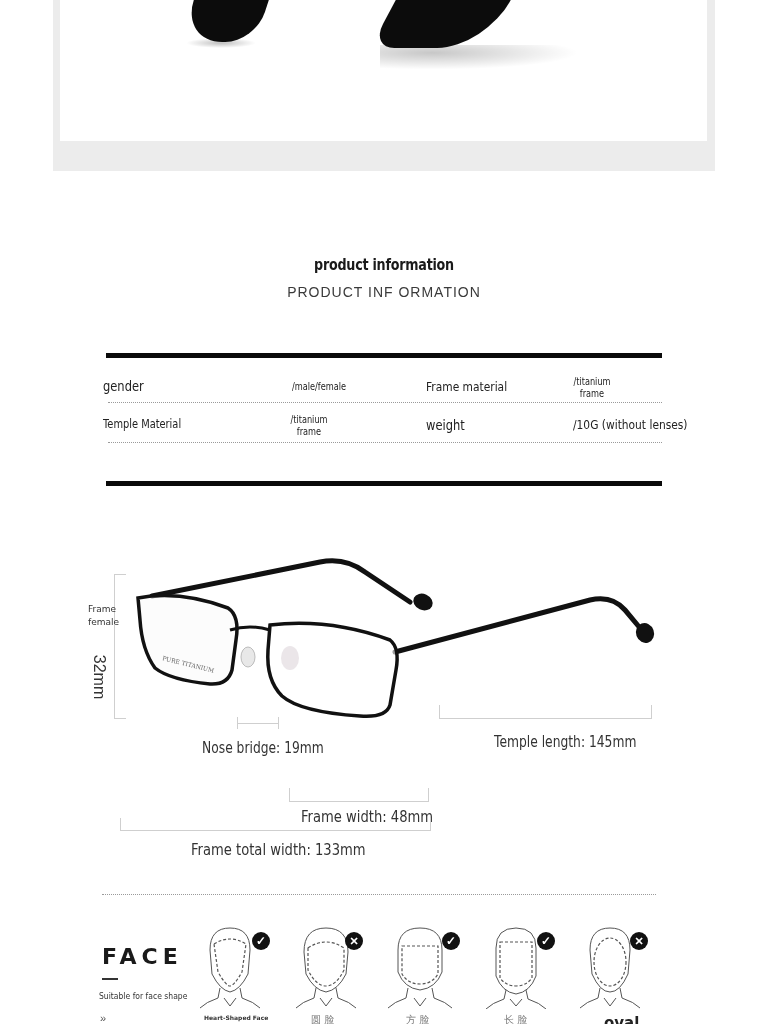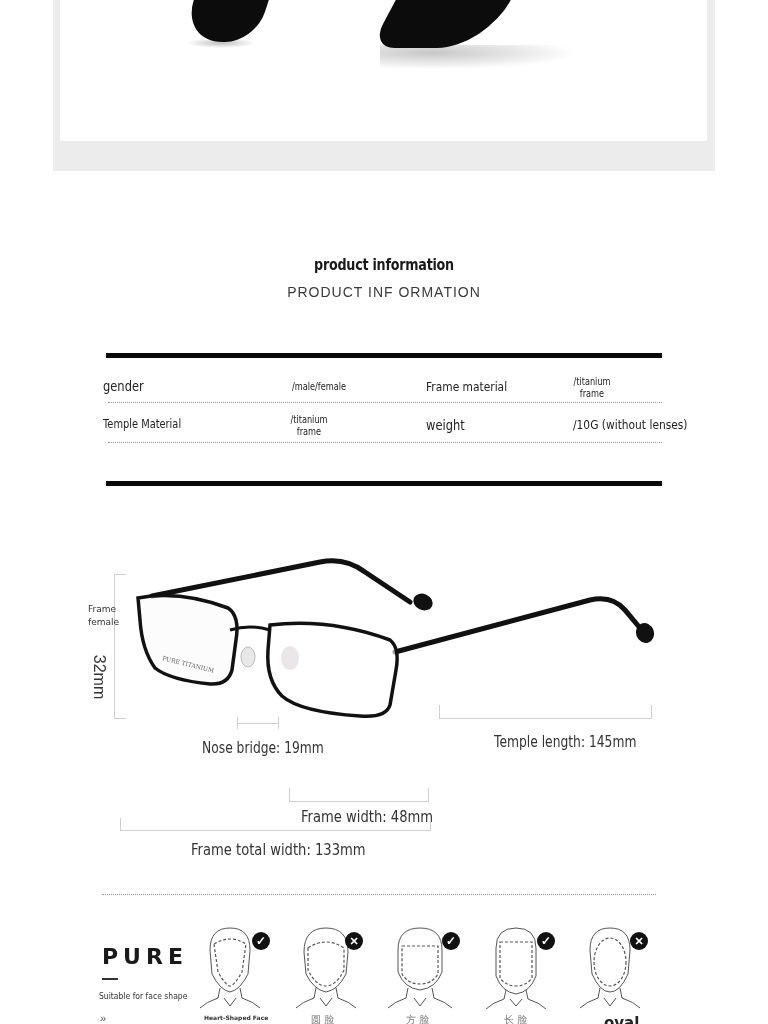--- a/index.html
+++ b/index.html
@@ -122,21 +122,21 @@
 <div class="abs dim-line" style="left:289px; top:788px; width:1px; height:14px;"></div>
 <div class="abs dim-line" style="left:428px; top:788px; width:1px; height:14px;"></div>
 <div class="abs dim-label" style="left:301px; top:807px; font-size:16px;">Frame width: 48mm</div>
 
 <div class="abs dim-line" style="left:120px; top:830px; width:311px; height:1px;"></div>
 <div class="abs dim-line" style="left:120px; top:818px; width:1px; height:13px;"></div>
 <div class="abs dim-line" style="left:430px; top:818px; width:1px; height:13px;"></div>
 <div class="abs dim-label" style="left:191px; top:840px; font-size:16px;">Frame total width: 133mm</div>
 
 <div class="abs dotted-rule" style="left:102px; width:554px; top:894px;"></div>
-<div class="abs face-title">PURE</div>
+<div class="abs face-title">FACE</div>
 <div class="abs face-dash"></div>
 <div class="abs face-sub">Suitable for face shape</div>
 <div class="abs face-arrows">»</div>
 
 <div class="abs face-card" style="left:196px; top:924px;">
   <svg width="70" height="85">
     <path d="M14 26 Q 14 4 34 4 Q 54 4 54 26 L 52 50 Q 44 66 34 68 Q 24 66 16 50 Z" fill="none" stroke="#555" stroke-width="1"></path>
     <path d="M18 20 Q 34 10 50 20 L 46 48 Q 38 62 34 62 Q 30 62 22 48 Z" fill="none" stroke="#555" stroke-width="1.2" stroke-dasharray="3 2"></path>
     <path d="M24 64 L 22 74 Q 10 78 4 84 M44 64 L 46 74 Q 58 78 64 84 M28 74 L 34 82 L 40 74" fill="none" stroke="#555" stroke-width="1"></path>
   </svg>

